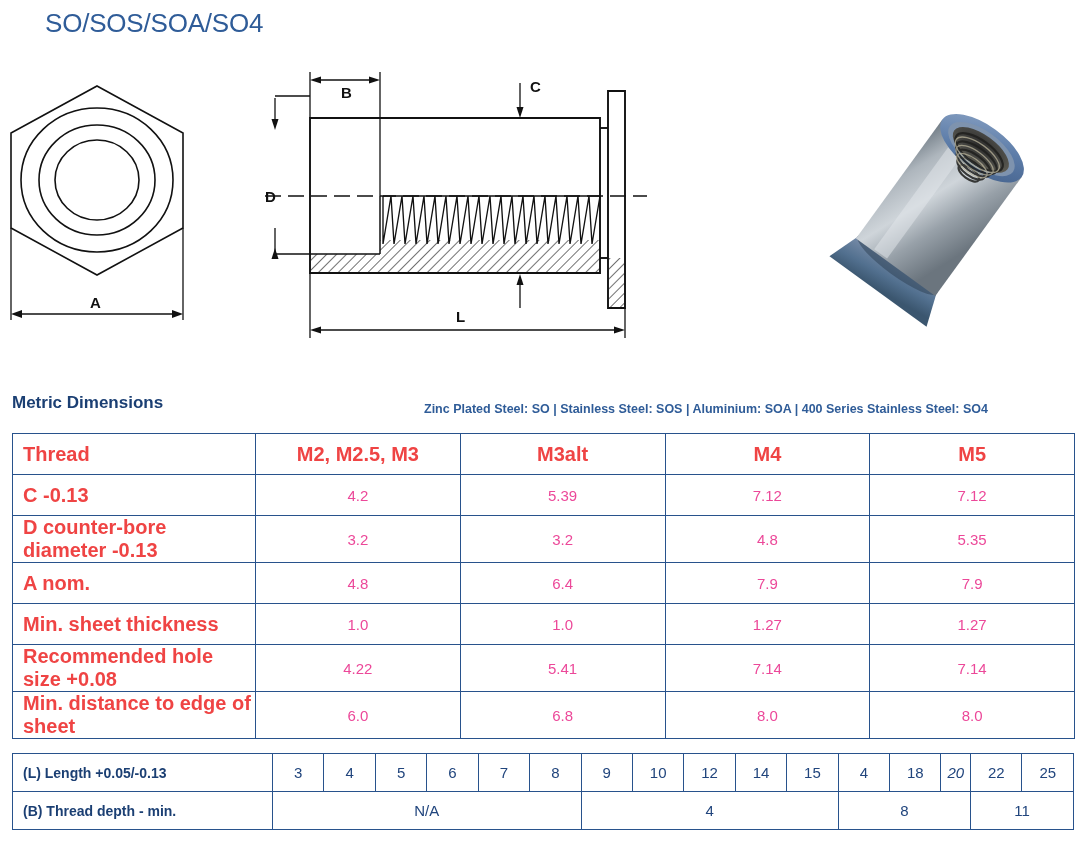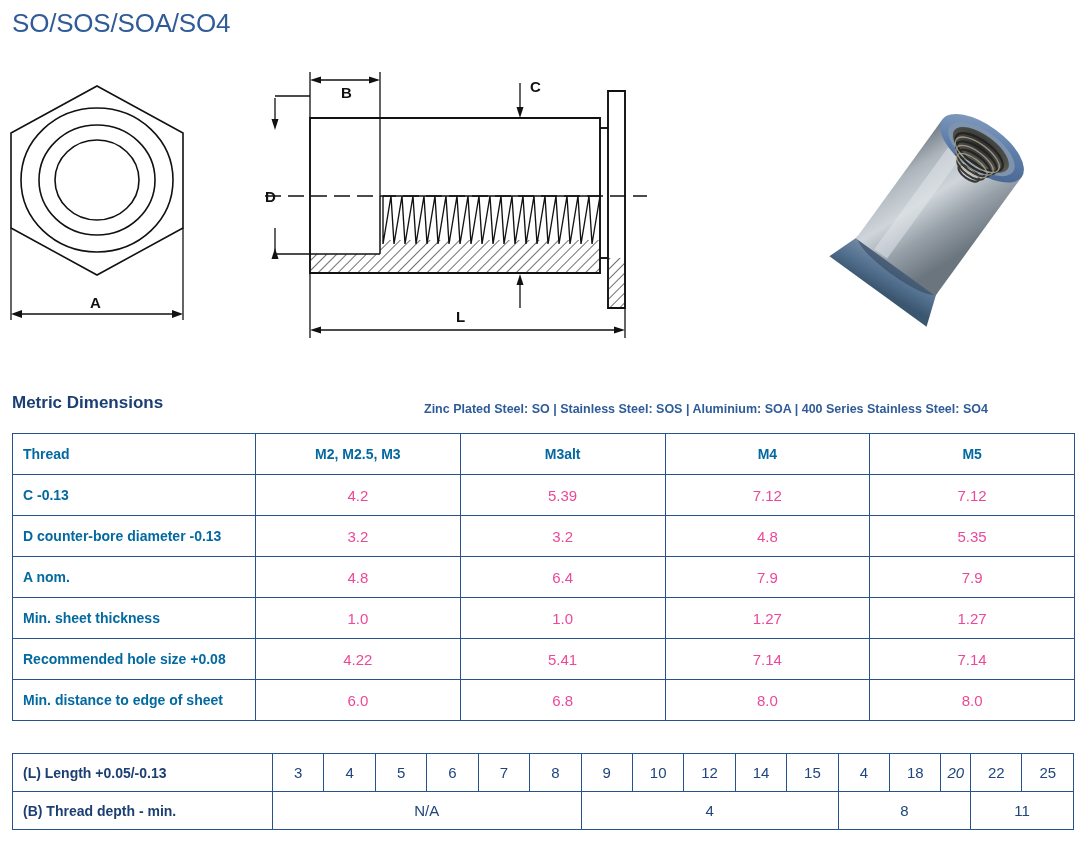--- a/index.html
+++ b/index.html
@@ -27,20 +27,21 @@
     font-size: 27px;
     font-weight: bold;
     color: #1b3f73;
     letter-spacing: -0.2px;
   }
   #title-codes {
     font-size: 26px;
     font-weight: normal;
     color: #2f5c98;
     letter-spacing: -0.2px;
+    margin-left: 33px;
   }
 
   
   #drawings {
     position: absolute;
     left: 0; top: 58px;
     width: 1086px; height: 300px;
   }
   .dwg-label {
     position: absolute;
@@ -74,23 +75,23 @@
     table-layout: fixed;
   }
   #main-table {
     position: absolute;
     left: 12px; top: 433px;
     width: 1062px;
   }
   #main-table td {
     border: 1px solid #28528c;
     height: 41px;
-    font-size: 14px;
-    font-weight: bold;
-    color: #0369a1;
+    font-size: 20px;
+    font-weight: bold;
+    color: #ef4444;
     text-align: center;
     vertical-align: middle;
     padding: 0 4px;
   }
   #main-table td.rowlabel {
     text-align: left;
     padding-left: 10px;
   }
   #main-table td.val {
     font-weight: normal;

